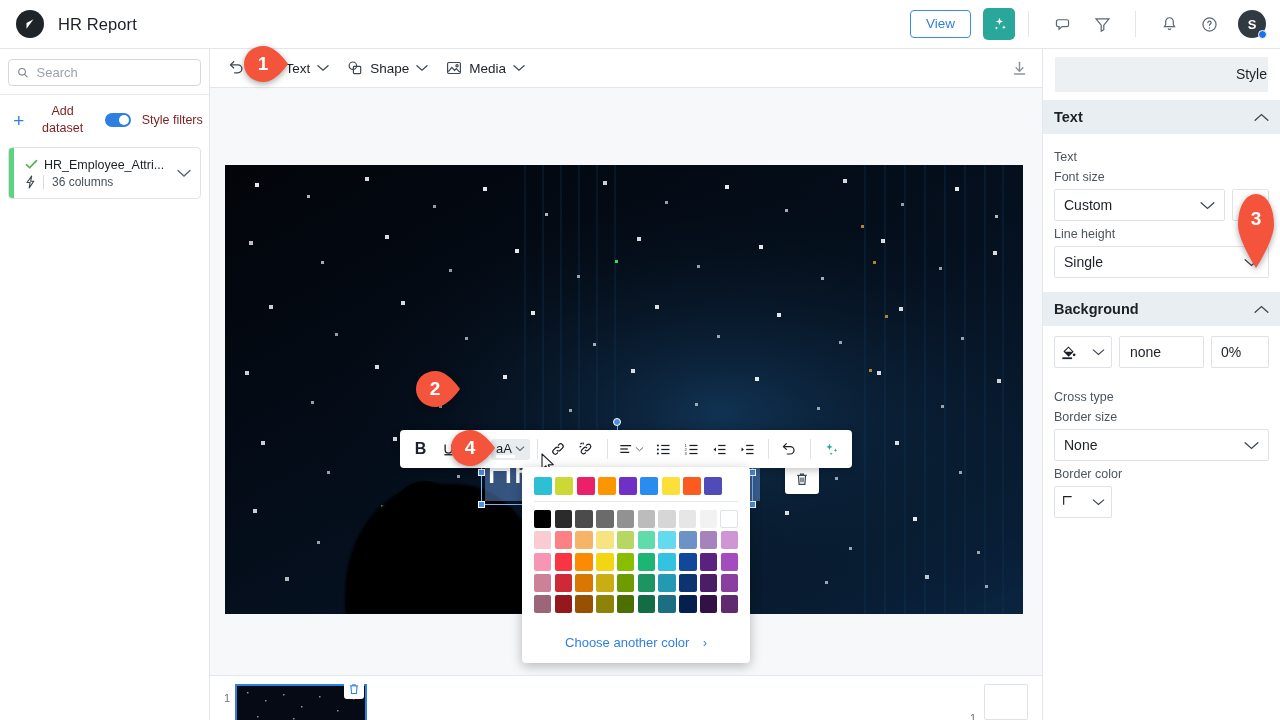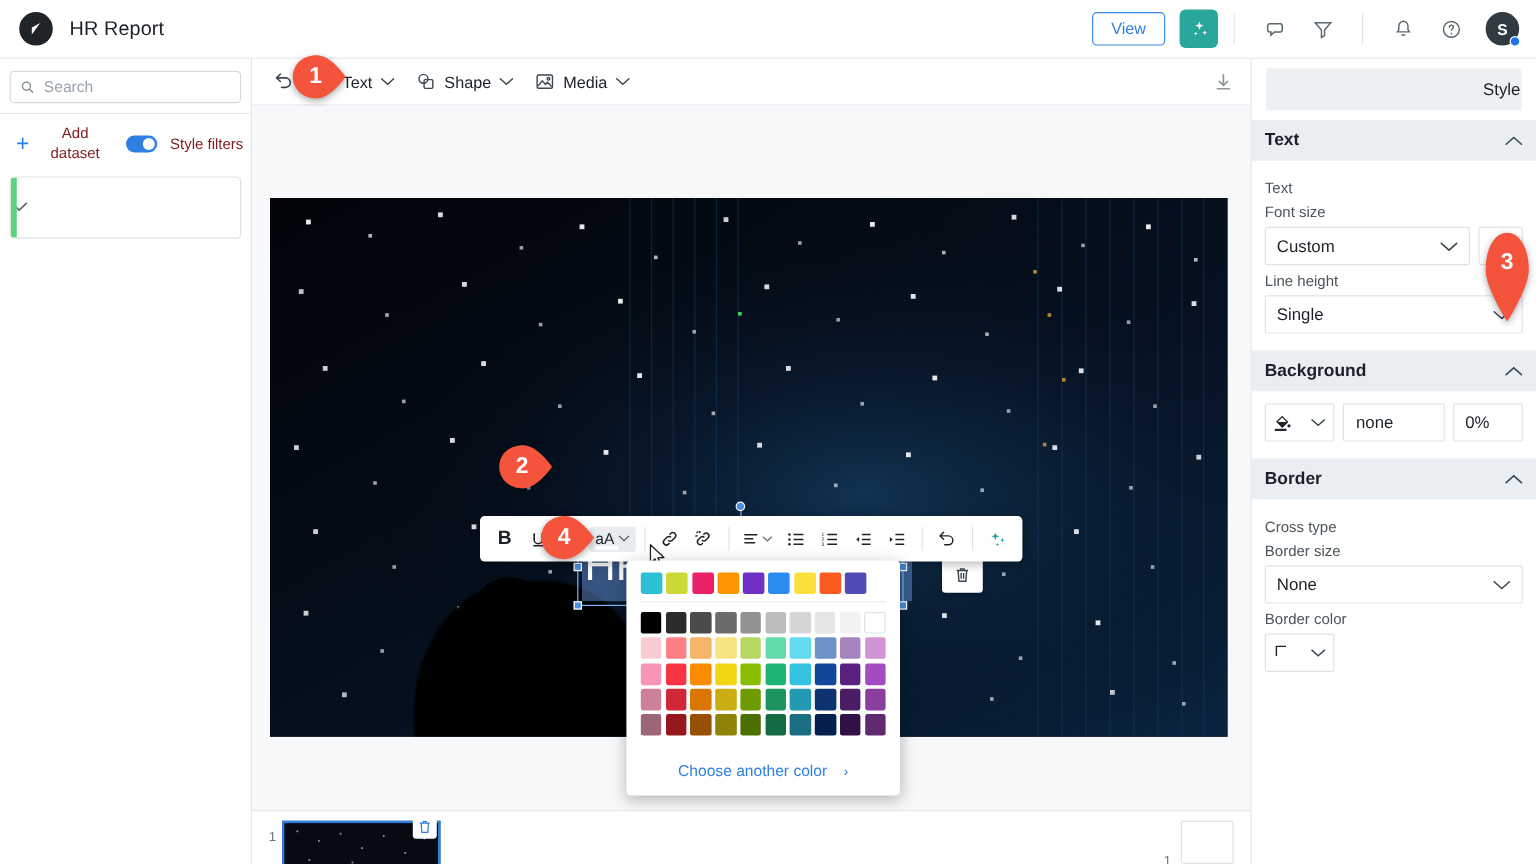--- a/index.html
+++ b/index.html
@@ -353,20 +353,34 @@
     <div class="ds-toolbar">
       <div class="ds-plus">+</div>
       <div class="ds-link">Add dataset</div>
       <div class="toggle-sw">
           <i></i>
         </div>
       <div class="ds-link">Style filters</div>
     </div>
 
     <div class="dataset-card">
+      <div class="ds-body">
+        <div class="ds-row1">
+          <svg width="13" height="11" viewBox="0 0 14 12" fill="none" stroke="#4caf50" stroke-width="1.7">
+              <path d="M1.5 6.2 L5 9.6 L12.5 1.8" stroke-linecap="round" stroke-linejoin="round"></path>
+            </svg>
+          <div class="ds-name">HR_Employee_Attri...</div>
+        </div>
+        <div class="ds-row2">
+          <svg width="11" height="14" viewBox="0 0 12 15" fill="none" stroke="#3b4650" stroke-width="1.2">
+              <path d="M7.2 1 L2.2 8 H5.6 L4.6 14 L9.6 6.6 H6.2 Z" stroke-linejoin="round"></path>
+            </svg>
+          <div class="ds-cols">36 columns</div>
+        </div>
+      </div>
       <div class="ds-chev">
         <svg width="14" height="9" viewBox="0 0 14 9" fill="none" stroke="#5b6770" stroke-width="1.4">
             <path d="M1 1.5 L7 7 L13 1.5" stroke-linecap="round"></path>
           </svg>
       </div>
     </div>
   </div>
   <div class="side-scroll"></div>
 
   <div class="edtoolbar">
@@ -849,26 +863,20 @@
         </div>
         <div class="ctl nonefield">
           <span class="val">none</span>
         </div>
         <div class="ctl opacity">
           <span class="val">0%</span>
         </div>
       </div>
     </div>
 
-    <div class="sec-head">
-      <span class="t">Border</span>
-      <svg width="15" height="9" viewBox="0 0 16 9" fill="none" stroke="#3b4650" stroke-width="1.4">
-          <path d="M1.2 7.4 L8 1.4 L14.8 7.4" stroke-linecap="round"></path>
-        </svg>
-    </div>
     <div class="sec-body">
       <div class="field-label">Cross type</div>
 
       <div class="field-label">Border size</div>
       <div class="ctl">
         <span class="val">None</span>
         <svg width="15" height="9" viewBox="0 0 16 9" fill="none" stroke="#3b4650" stroke-width="1.4">
             <path d="M1.2 1.6 L8 7.6 L14.8 1.6" stroke-linecap="round"></path>
           </svg>
       </div>

